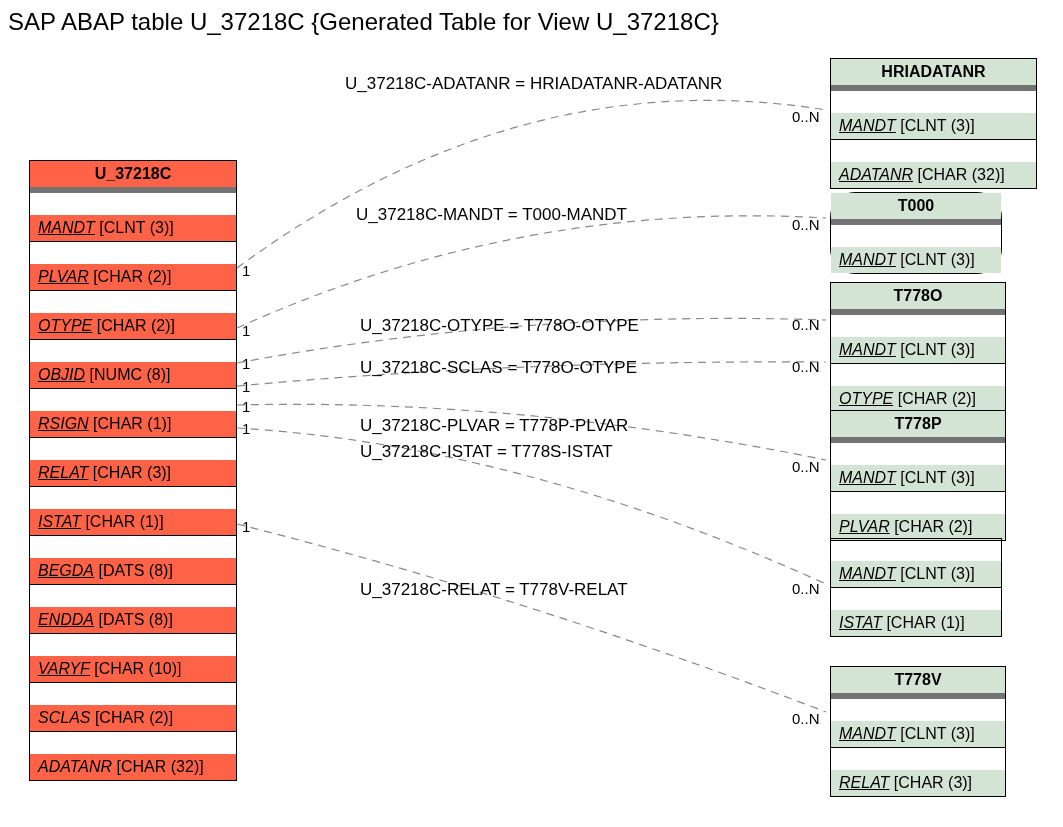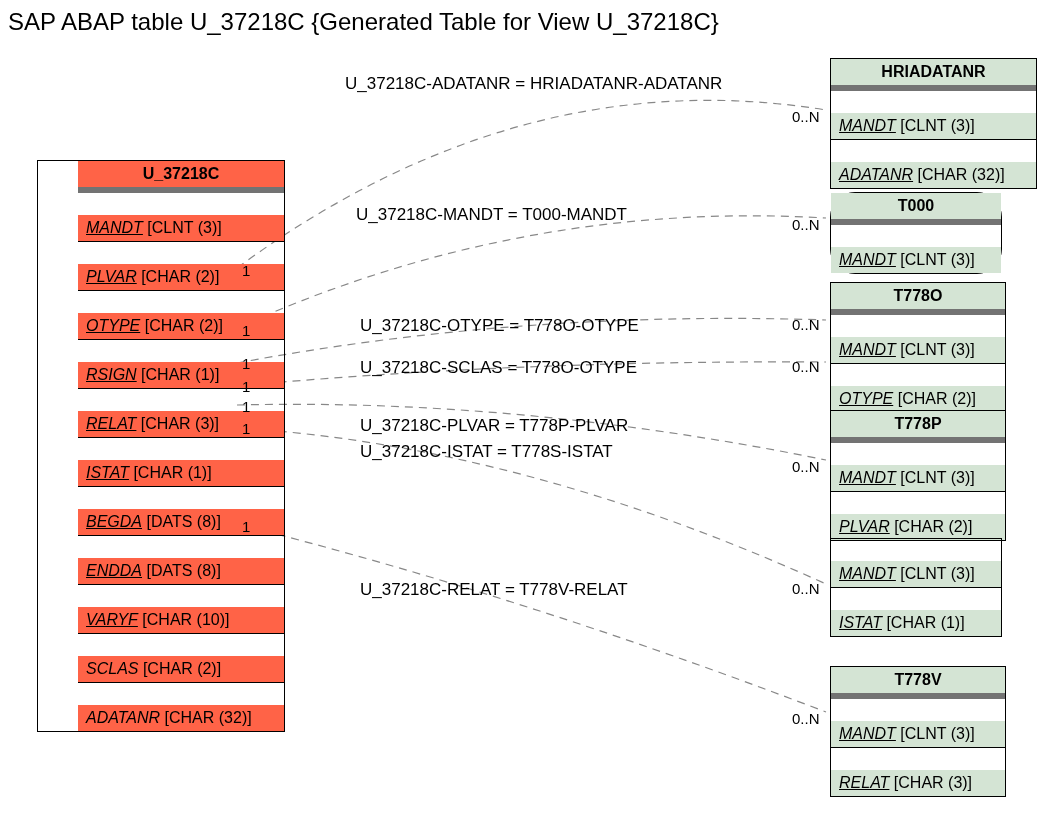--- a/index.html
+++ b/index.html
@@ -62,25 +62,26 @@
 <svg id="connections" width="1063" height="827">
     <path d="M 237 268 Q 520 60 826 110" stroke="#888" stroke-width="1.2" stroke-dasharray="8,6" fill="none"></path>
     <path d="M 237 328 Q 520 200 826 218" stroke="#888" stroke-width="1.2" stroke-dasharray="8,6" fill="none"></path>
     <path d="M 237 363 Q 520 310 826 320" stroke="#888" stroke-width="1.2" stroke-dasharray="8,6" fill="none"></path>
     <path d="M 237 386 Q 520 360 826 362" stroke="#888" stroke-width="1.2" stroke-dasharray="8,6" fill="none"></path>
     <path d="M 237 405 Q 520 398 826 460" stroke="#888" stroke-width="1.2" stroke-dasharray="8,6" fill="none"></path>
     <path d="M 237 428 Q 520 445 826 584" stroke="#888" stroke-width="1.2" stroke-dasharray="8,6" fill="none"></path>
     <path d="M 237 524 Q 520 595 826 712" stroke="#888" stroke-width="1.2" stroke-dasharray="8,6" fill="none"></path>
   </svg>
 
-<div id="main-entity" class="entity main-entity" style="left: 37px; top: 160px; width: 206px; padding-left: 40px;">
+<div id="main-entity" class="entity main-entity" style="left: 29px; top: 160px; width: 206px;">
     <div class="entity-header">U_37218C</div>
     <div class="entity-row"><span class="key">MANDT</span><span class="type"> [CLNT (3)]</span></div>
     <div class="entity-row"><span class="key">PLVAR</span><span class="type"> [CHAR (2)]</span></div>
     <div class="entity-row"><span class="key">OTYPE</span><span class="type"> [CHAR (2)]</span></div>
+    <div class="entity-row"><span class="key">OBJID</span><span class="type"> [NUMC (8)]</span></div>
     <div class="entity-row"><span class="key">RSIGN</span><span class="type"> [CHAR (1)]</span></div>
     <div class="entity-row"><span class="key">RELAT</span><span class="type"> [CHAR (3)]</span></div>
     <div class="entity-row"><span class="key">ISTAT</span><span class="type"> [CHAR (1)]</span></div>
     <div class="entity-row"><span class="key">BEGDA</span><span class="type"> [DATS (8)]</span></div>
     <div class="entity-row"><span class="key">ENDDA</span><span class="type"> [DATS (8)]</span></div>
     <div class="entity-row"><span class="key">VARYF</span><span class="type"> [CHAR (10)]</span></div>
     <div class="entity-row"><span class="nonkey">SCLAS</span><span class="type"> [CHAR (2)]</span></div>
     <div class="entity-row"><span class="nonkey">ADATANR</span><span class="type"> [CHAR (32)]</span></div>
   </div>
 

